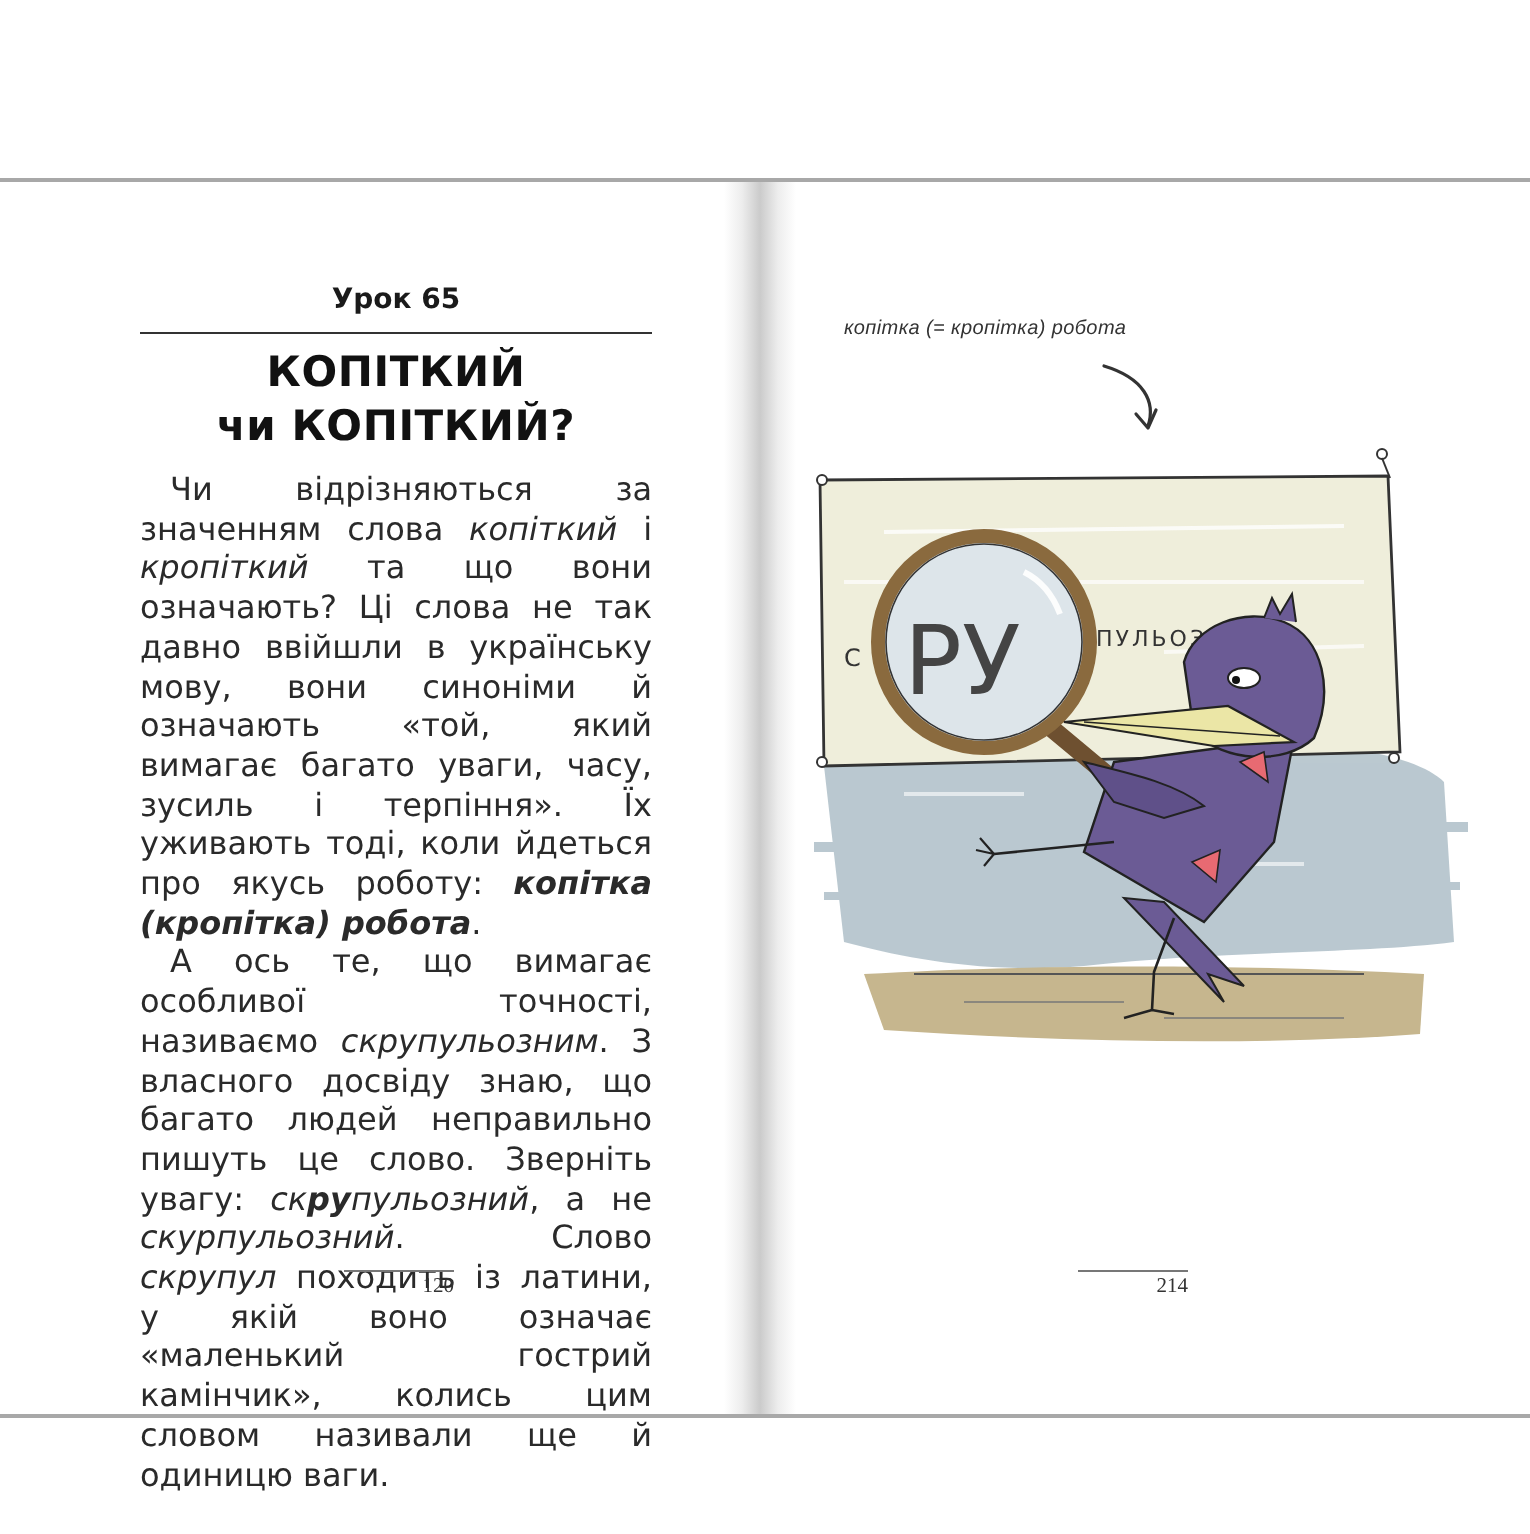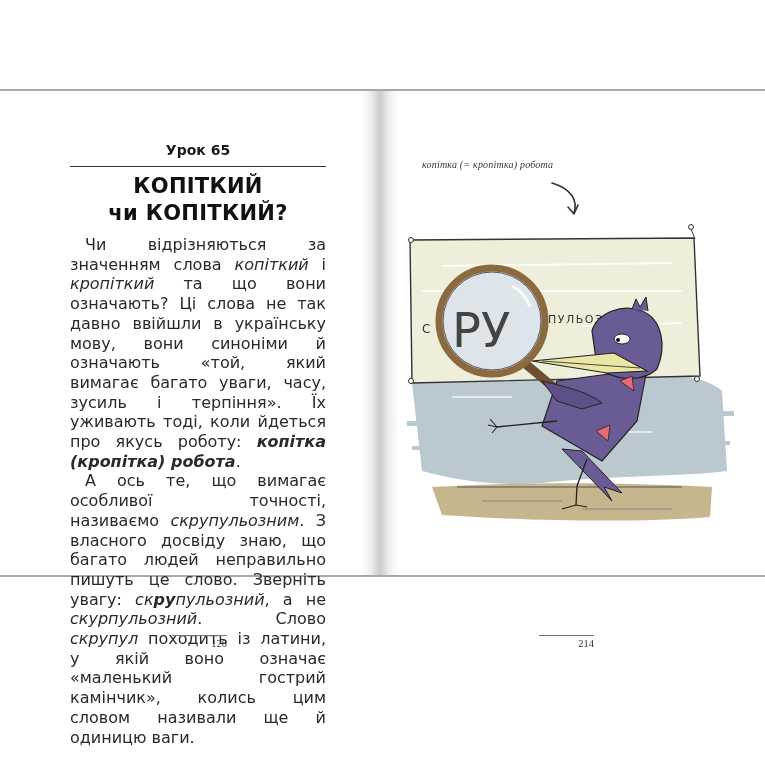--- a/index.html
+++ b/index.html
@@ -1,21 +1,21 @@
 <!DOCTYPE html>
 <html><head>
 <meta charset="utf-8">
 <style>
   html, body { margin: 0; padding: 0; }
   body {
     width: 765px; height: 767px; background: #ffffff; position: relative; overflow: hidden;
     font-family: "DejaVu Sans", "Liberation Sans", sans-serif;
   }
   .spread {
-    position: absolute; left: 0; top: 89px; width: 765px; height: 488px;
+    position: absolute; left: 0; top: 89px; width: 765px; height: 620px;
     background: #ffffff;
     border-top: 2px solid #a8a8a8;
     border-bottom: 2px solid #a8a8a8;
     box-sizing: border-box;
   }
   .gutter {
     position: absolute; top: 0; bottom: 0; left: 362px; width: 36px;
     background: linear-gradient(to right,
       rgba(255,255,255,0) 0%,
       rgba(225,225,225,0.6) 25%,
@@ -53,21 +53,21 @@
   .folio-rule {
     position: absolute; top: 544px; width: 55px; height: 0; border-top: 1px solid #777;
   }
   .folio {
     position: absolute; top: 547px; width: 55px; text-align: right;
     font-family: "Liberation Serif", "DejaVu Serif", serif; font-size: 10.5px; color: #333;
   }
 
   .caption {
     position: absolute; left: 40px; top: 68px;
-    font-family: Liberation Serif, serif; font-style: italic; font-size: 10px;
+    font-family: Liberation Sans, sans-serif; font-style: italic; font-size: 10px;
     color: #333; letter-spacing: 0.2px;
   }
   .illustration { position: absolute; left: 0; top: 0; width: 383px; height: 590px; }
 </style>
 </head>
 <body>
 
 <div class="spread">
   <div class="gutter"></div>
 

